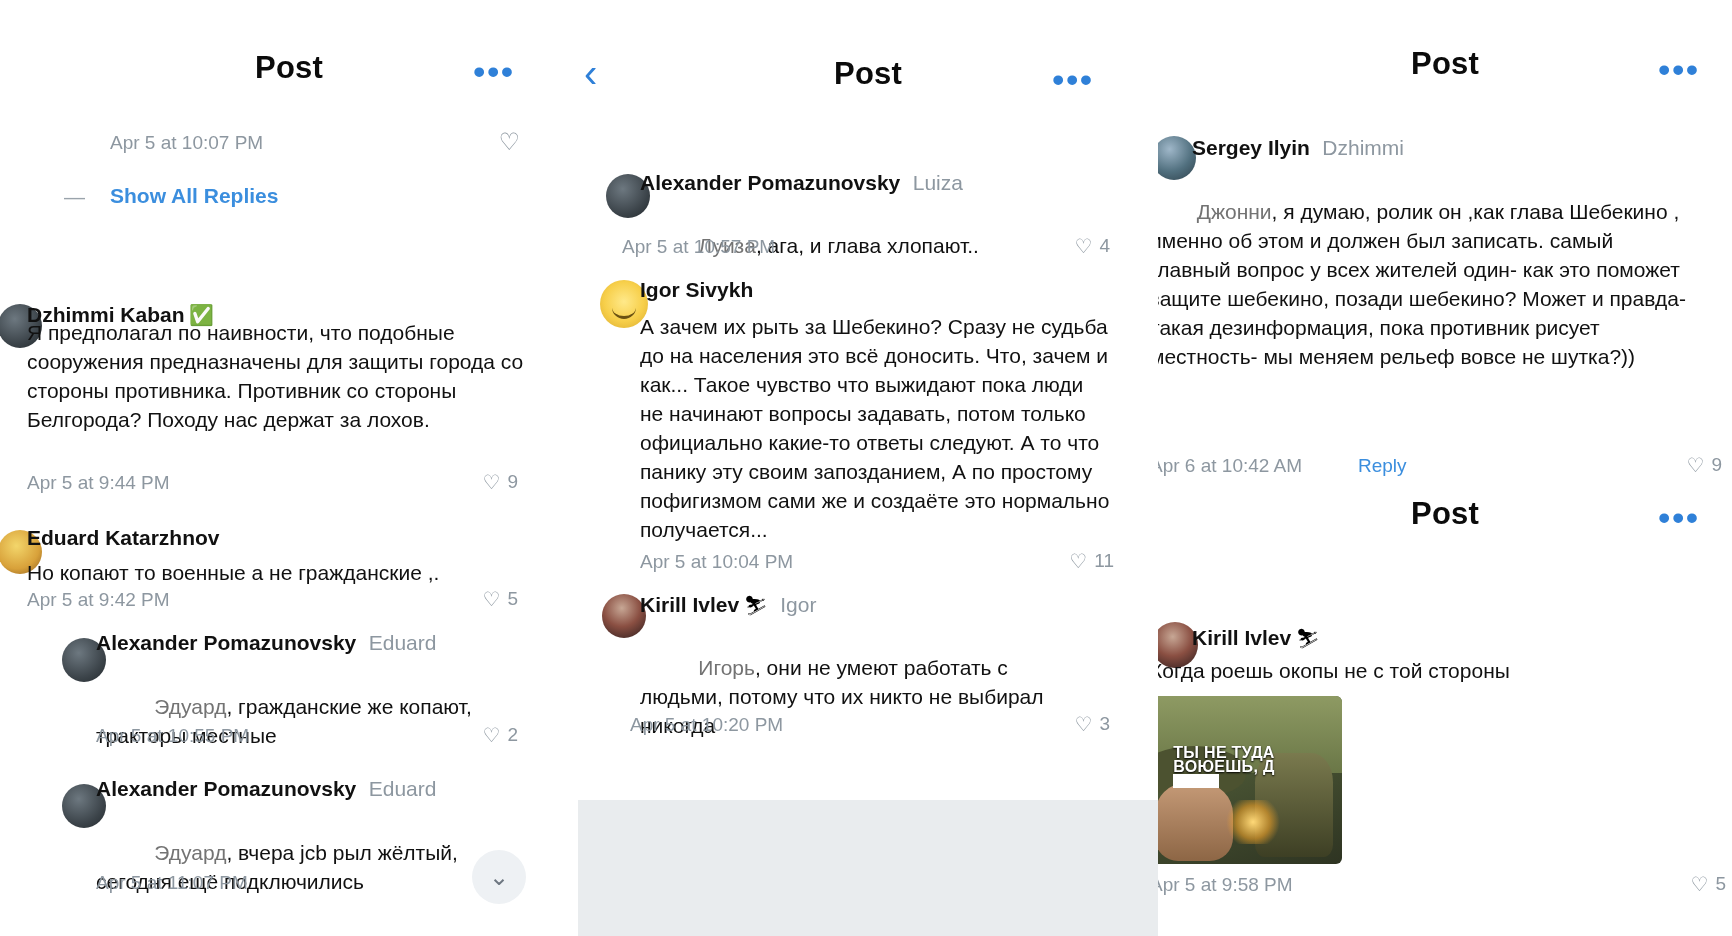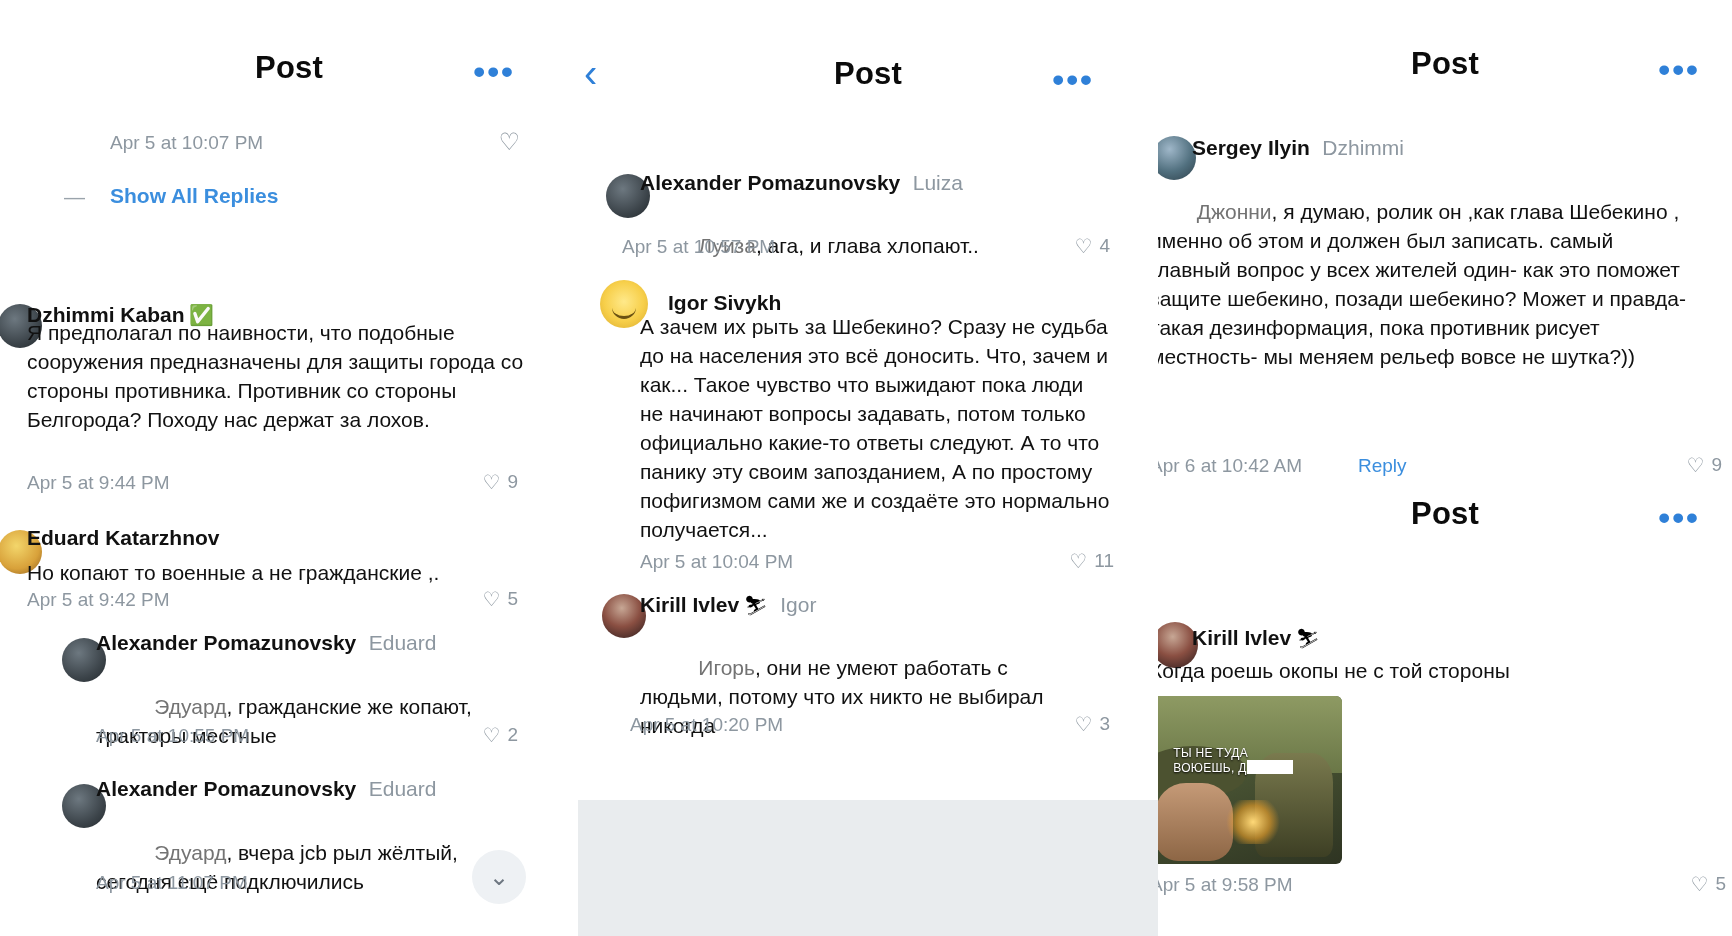--- a/index.html
+++ b/index.html
@@ -169,22 +169,22 @@
   .meme .flare {
     position: absolute; left: 48%; top: 62%;
     width: 26%; height: 26%;
     background: radial-gradient(circle, #ffd978 0%, rgba(255,170,40,.55) 45%, rgba(255,140,0,0) 72%);
   }
   .meme .caption {
     position: absolute;
     left: 26%; top: 30%;
     width: 62%;
     color: #ffffff;
-    font-size: 12px;
-    font-weight: normal;
+    font-size: 16px;
+    font-weight: bold;
     line-height: 14px;
     text-shadow: 0 1px 2px #000;
     letter-spacing: .3px;
   }
   .meme .censor {
     display: inline-block;
     width: 46px; height: 14px;
     background: #ffffff;
     vertical-align: -2px;
   }
@@ -288,21 +288,21 @@
         </div>
         <div class="meta" style="position:absolute; left:44px; top:170px;">Apr 5 at 10:57 PM</div>
         <div class="likes" style="right:48px; top:168px;">
           <span class="heart">♡</span>
           <span>4</span>
         </div>
       </div>
 
       <div class="cmt">
         <div class="avatar av-smiley" style="left:22px; top:214px; width:48px; height:48px;"></div>
-        <div style="position:absolute; left:62px; top:225px;margin-left:28px;">
+        <div style="position:absolute; left:62px; top:212px;">
           <span class="name">Igor Sivykh</span>
         </div>
         <div class="body" style="position:absolute; left:62px; top:246px; width:470px;">А зачем их рыть за Шебекино? Сразу не судьба до на населения это всё доносить. Что, зачем и как... Такое чувство что выжидают пока люди не начинают вопросы задавать, потом только официально какие-то ответы следуют. А то что панику эту своим запозданием, А по простому пофигизмом сами же и создаёте это нормально получается...</div>
         <div class="meta" style="position:absolute; left:62px; top:485px;">Apr 5 at 10:04 PM</div>
         <div class="likes" style="right:44px; top:483px;">
           <span class="heart">♡</span>
           <span>11</span>
         </div>
       </div>
 

